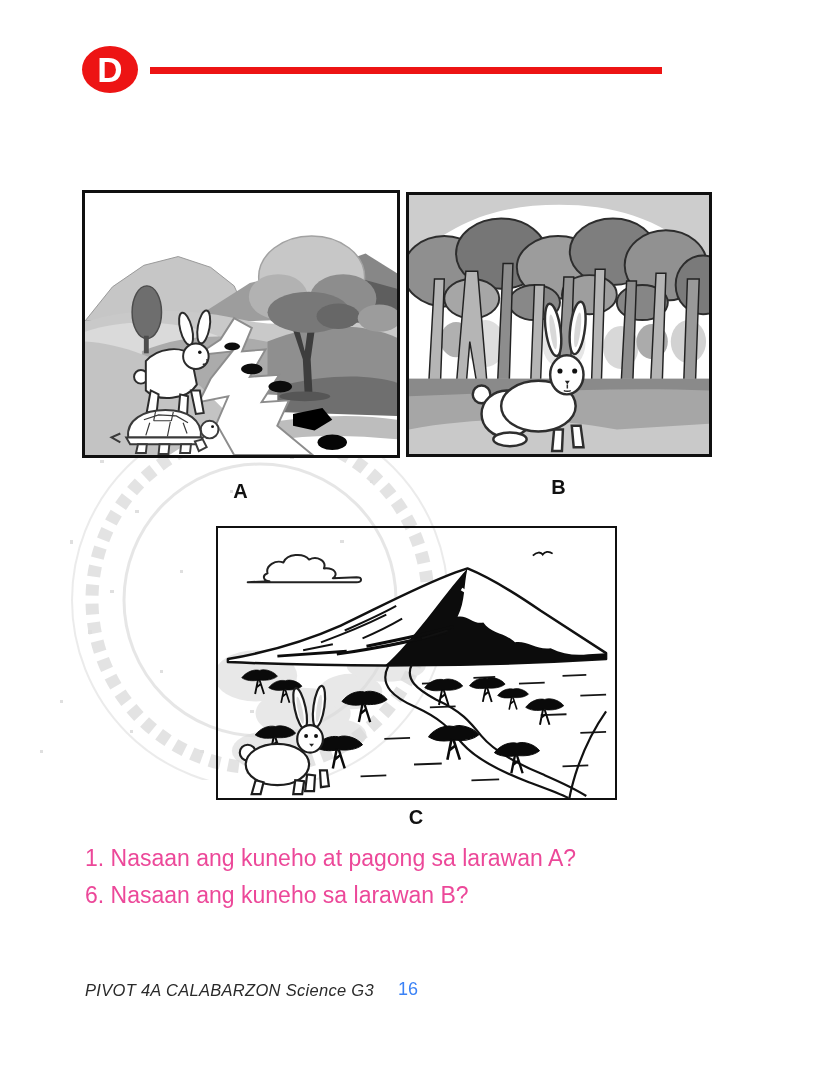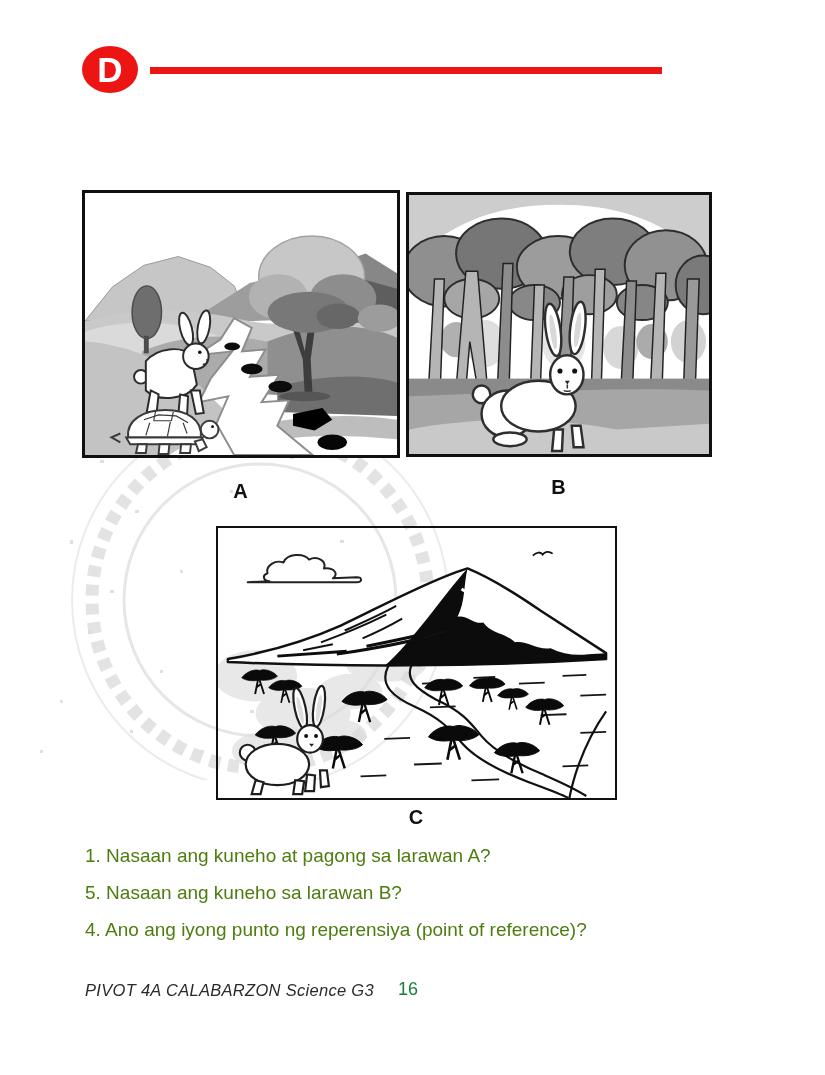--- a/index.html
+++ b/index.html
@@ -36,24 +36,24 @@
   #figA .fig-frame { width:318px; height:268px; }
   #figA .fig-label { margin-top:22px; }
   #figB { left:406px; top:192px; width:306px; }
   #figB .fig-frame { width:306px; height:265px; }
   #figB .fig-label { margin-top:19px; }
   #figC { left:216px; top:526px; width:401px; }
   #figC .fig-frame { width:401px; height:274px; }
   #figC .fig-label { margin-top:6px; }
   
   .questions { position:absolute; left:85px; top:845px; width:660px; }
-  .question { height:37px; font-size:19px; color:#4d7c0f; white-space:nowrap; }
+  .question { height:37px; font-size:23px; color:#ec4899; white-space:nowrap; }
   
   .footer-text { position:absolute; left:85px; top:981px; font-size:16.5px; font-style:italic; color:#2a2a2a; letter-spacing:0.3px;text-align:center; }
-  .page-number { position:absolute; left:398px; top:979px; font-size:18px; color:#15803d; }
+  .page-number { position:absolute; left:398px; top:979px; font-size:18px; color:#3b82f6; }
 </style>
 </head>
 <body>
 
 <div class="page">
 
   <svg class="layer watermark" width="420" height="360" viewBox="0 0 420 360" aria-hidden="true">
     <circle cx="220" cy="180" r="168" fill="none" stroke="#dadada" stroke-width="13" stroke-dasharray="11 8" opacity="0.75"></circle>
     <circle cx="220" cy="180" r="136" fill="none" stroke="#e0e0e0" stroke-width="3" opacity="0.8"></circle>
     <circle cx="220" cy="180" r="188" fill="none" stroke="#e3e3e3" stroke-width="2" opacity="0.7"></circle>
@@ -337,21 +337,20 @@
             <circle cx="99" cy="211" r="2" fill="#111111" stroke="none"></circle>
             <path d="M92,219 L97,219 L94.5,222 Z" fill="#222222" stroke="none"></path>
           </g>
         </svg>
       </div>
       <figcaption class="fig-label">C</figcaption>
     </figure>
 
     <div class="questions">
       <div class="question">1. Nasaan ang kuneho at pagong sa larawan A?</div>
-      <div class="question">5. Nasaan ang kuneho sa larawan B?</div>
-      <div class="question">4. Ano ang iyong punto ng reperensiya (point of reference)?</div>
+      <div class="question">6. Nasaan ang kuneho sa larawan B?</div>
     </div>
 
     <div class="footer-text">PIVOT 4A CALABARZON Science G3</div>
     <div class="page-number">16</div>
 
   </div>
 </div>
 
 </body></html>

